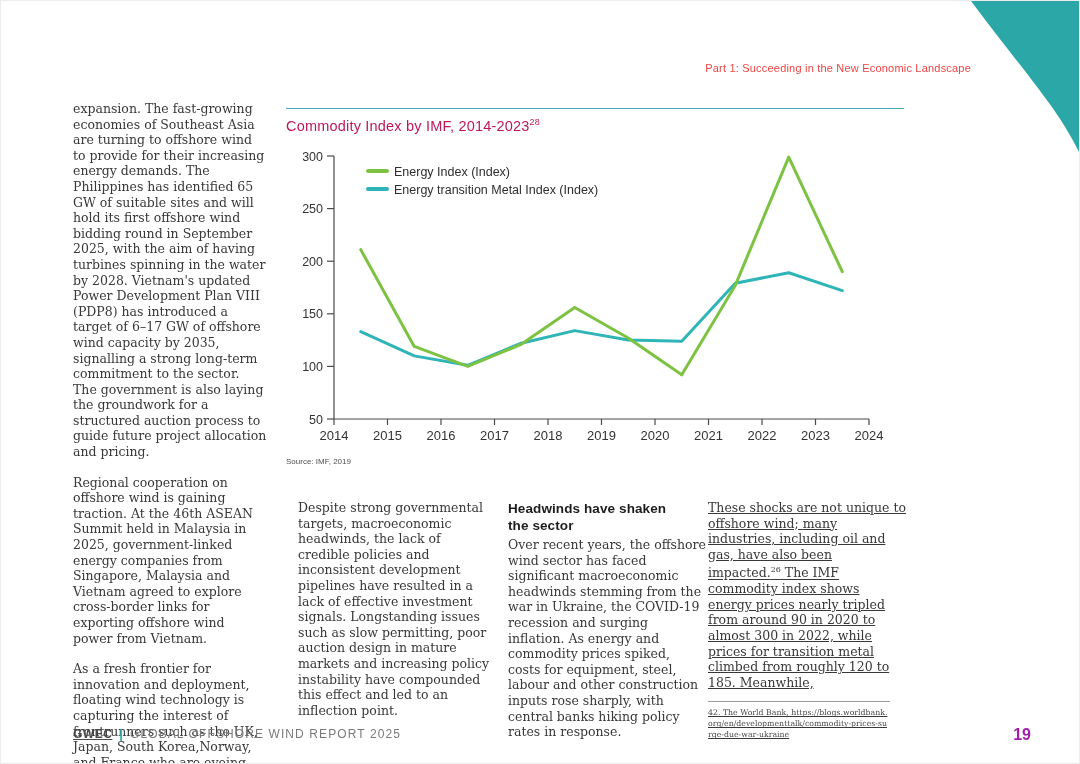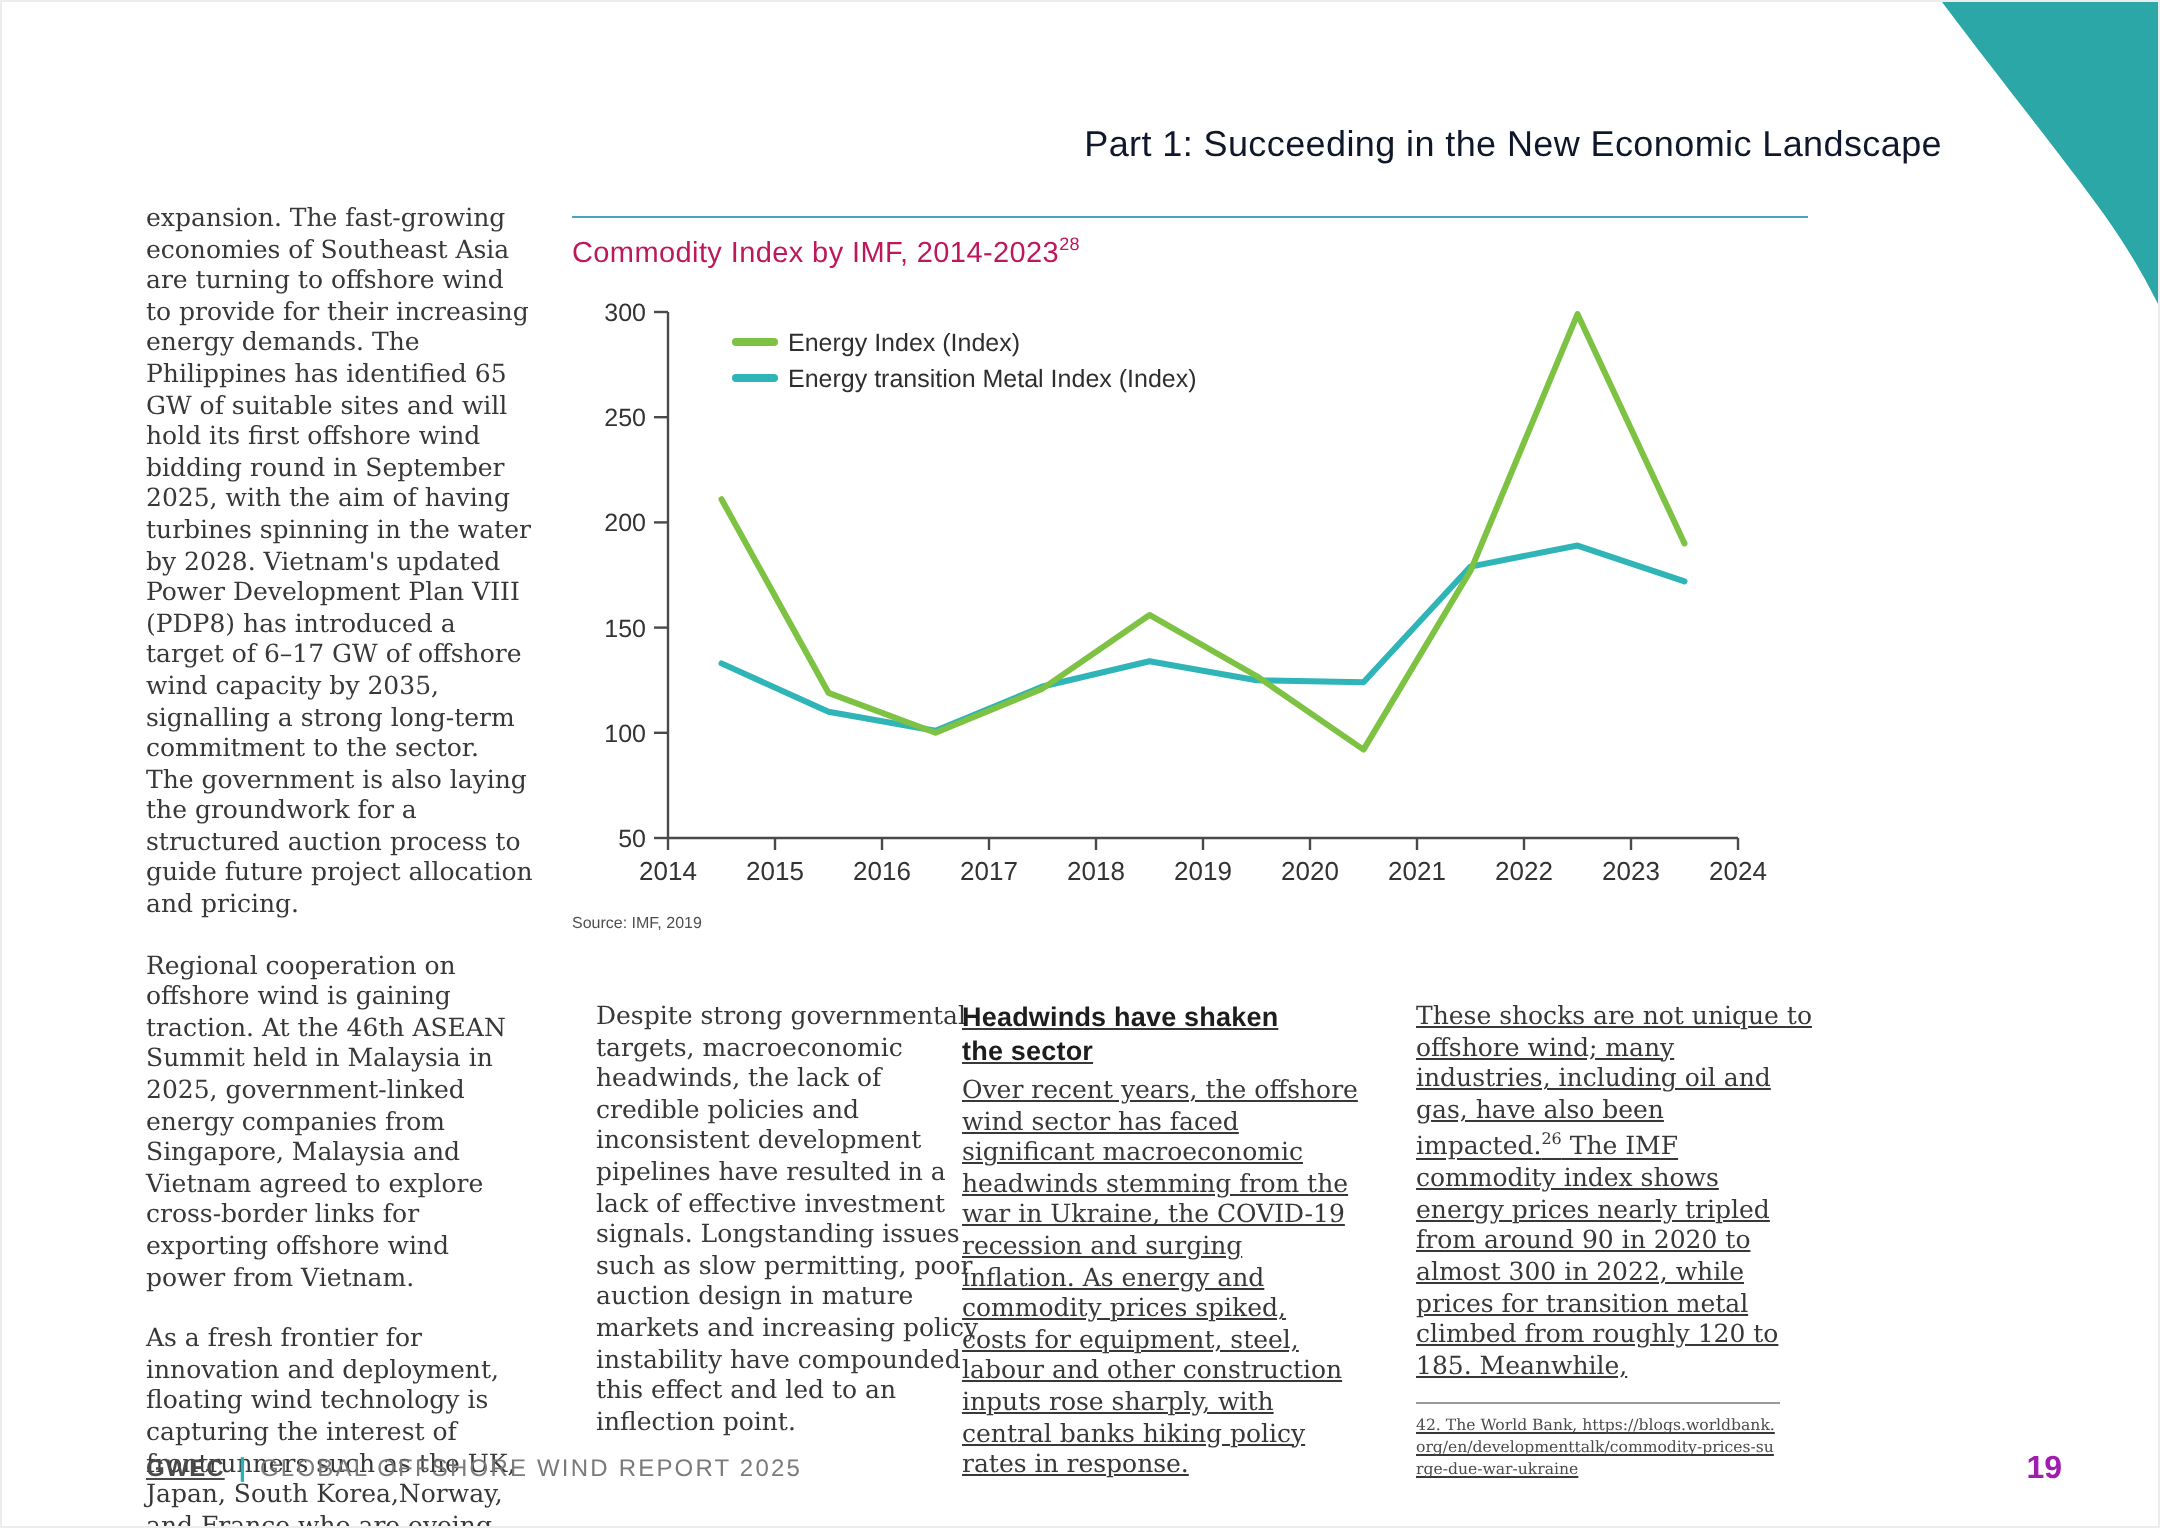--- a/index.html
+++ b/index.html
@@ -3,42 +3,42 @@
 <meta charset="utf-8">
 <style>
   html,body{margin:0;padding:0;}
   body{
     width:1080px;height:764px;position:relative;overflow:hidden;
     background:#ffffff;font-family:"Liberation Sans",sans-serif;
     box-sizing:border-box;border:1px solid #ececec;
   }
   .swoosh{position:absolute;top:0;right:0;width:130px;height:160px;}
   .header{
-    position:absolute;top:61px;right:108px;font-size:18px;color:#0f172a;
+    position:absolute;top:61px;right:108px;font-size:11px;color:#ef4444;
     letter-spacing:.2px;
     text-align:center;
   }
   .left-col{
     position:absolute;left:72px;top:100px;width:194px;
     font-family:"DejaVu Serif",serif;font-size:12.5px;line-height:15.6px;color:#383838;
   }
   .left-col p{margin:0 0 15px 0;}
   .chart-rule{position:absolute;left:285px;top:107px;width:618px;height:1px;background:#4ba3b8;}
   .chart-title{
     position:absolute;left:285px;top:116px;font-size:14.5px;color:#be185d;letter-spacing:.2px;
   }
   .chart-title sup{font-size:9px;}
   .chart-box{position:absolute;left:285px;top:140px;width:620px;height:310px;}
   .chart-box svg{font-family:"Liberation Sans",sans-serif;}
   .source{position:absolute;left:285px;top:456px;font-size:8px;color:#4f4f4f;}
   .col{
     position:absolute;top:499px;width:198px;
     font-family:"DejaVu Serif",serif;font-size:12.5px;line-height:15.6px;color:#383838;
   }
-  .col-1{left:297px;} .col-2{left:480px;text-decoration:underline;} .col-3{left:707px;text-decoration:underline;}
+  .col-1{left:297px;} .col-2{left:507px;} .col-3{left:707px;text-decoration:underline;}
   .col h3{
     font-family:"Liberation Sans",sans-serif;font-size:13.5px;line-height:17px;
     color:#1d1d1d;margin:0 0 3px 0;width:172px;letter-spacing:.1px;
   }
   .col p{margin:0;}
   sup{font-size:8px;}
   .footnote{
     margin-top:11px;border-top:1px solid #9a9a9a;padding-top:5px;width:182px;
     font-size:7.8px;line-height:11px;color:#4a4a4a;word-break:break-all;
   }

